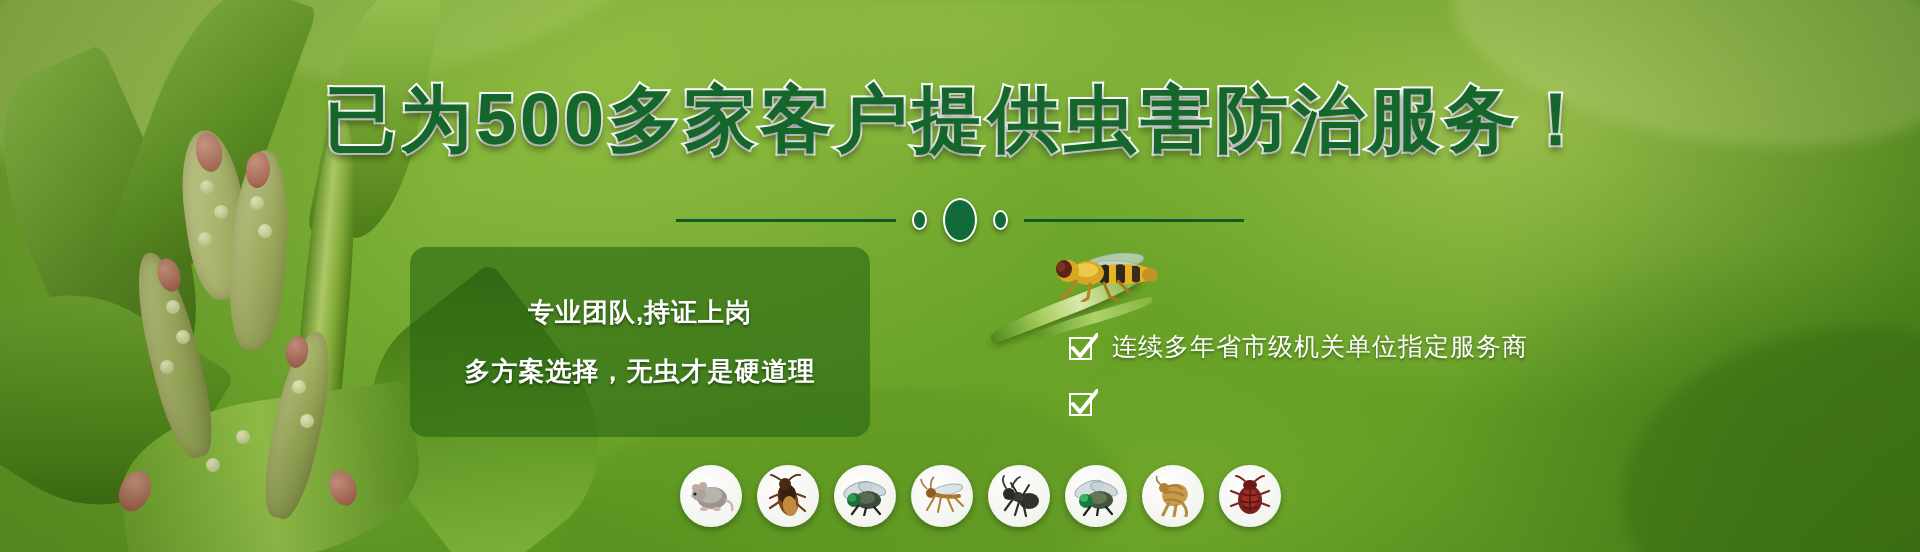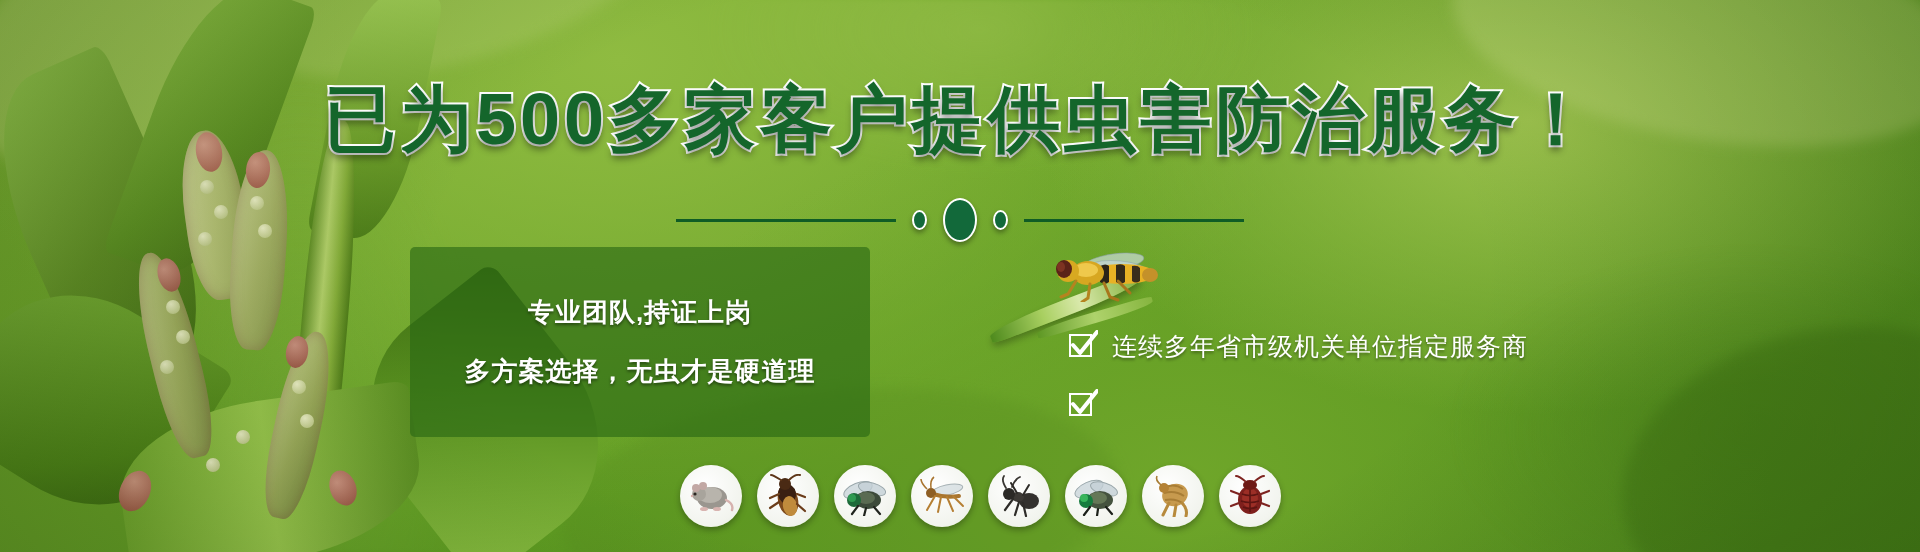--- a/index.html
+++ b/index.html
@@ -102,35 +102,35 @@
   .div-line{ width:220px; height:3px; background:#0f5c25; }
   .dot{ border-radius:50%; background:#12693a; border:2px solid #ffffff;
         box-shadow:0 3px 5px rgba(0,0,0,.35); }
   .dot-sm{ width:15px; height:20px; }
   .dot-lg{ width:34px; height:44px; }
 
   
   .panel{
     position:absolute; left:410px; top:247px; width:460px; height:190px;
     background:rgba(40,104,20,.62);
-    border-radius:5px;
+    border-radius:16px;
     display:flex; flex-direction:column; align-items:center; justify-content:center;
     gap:24px;
   }
   .panel-line{
     color:#ffffff; font-weight:bold; white-space:nowrap;
     text-shadow:0 2px 3px rgba(0,0,0,.45);
   }
   .pl-1{ font-size:26px; letter-spacing:1px; }
   .pl-2{ font-size:26px; letter-spacing:1px; }
   .pl-3{ font-size:26px; letter-spacing:1px; }
 
   
   .bullets{ position:absolute; left:1068px; top:330px; display:flex; flex-direction:column; gap:26px; }
-  .bullet{ display:flex; align-items:flex-start; gap:14px; }
+  .bullet{ display:flex; align-items:flex-end; gap:14px; }
   .chk{ width:30px; height:30px; flex:0 0 30px; position:relative; }
   .chk svg{ display:block; }
   .bullet-text{
     color:#ffffff; font-size:25px; letter-spacing:1px; white-space:nowrap;
     text-shadow:0 2px 3px rgba(0,0,0,.4);
   }
 
   
   .pests{ position:absolute; left:680px; top:465px; display:flex; gap:15px; }
   .pest{

